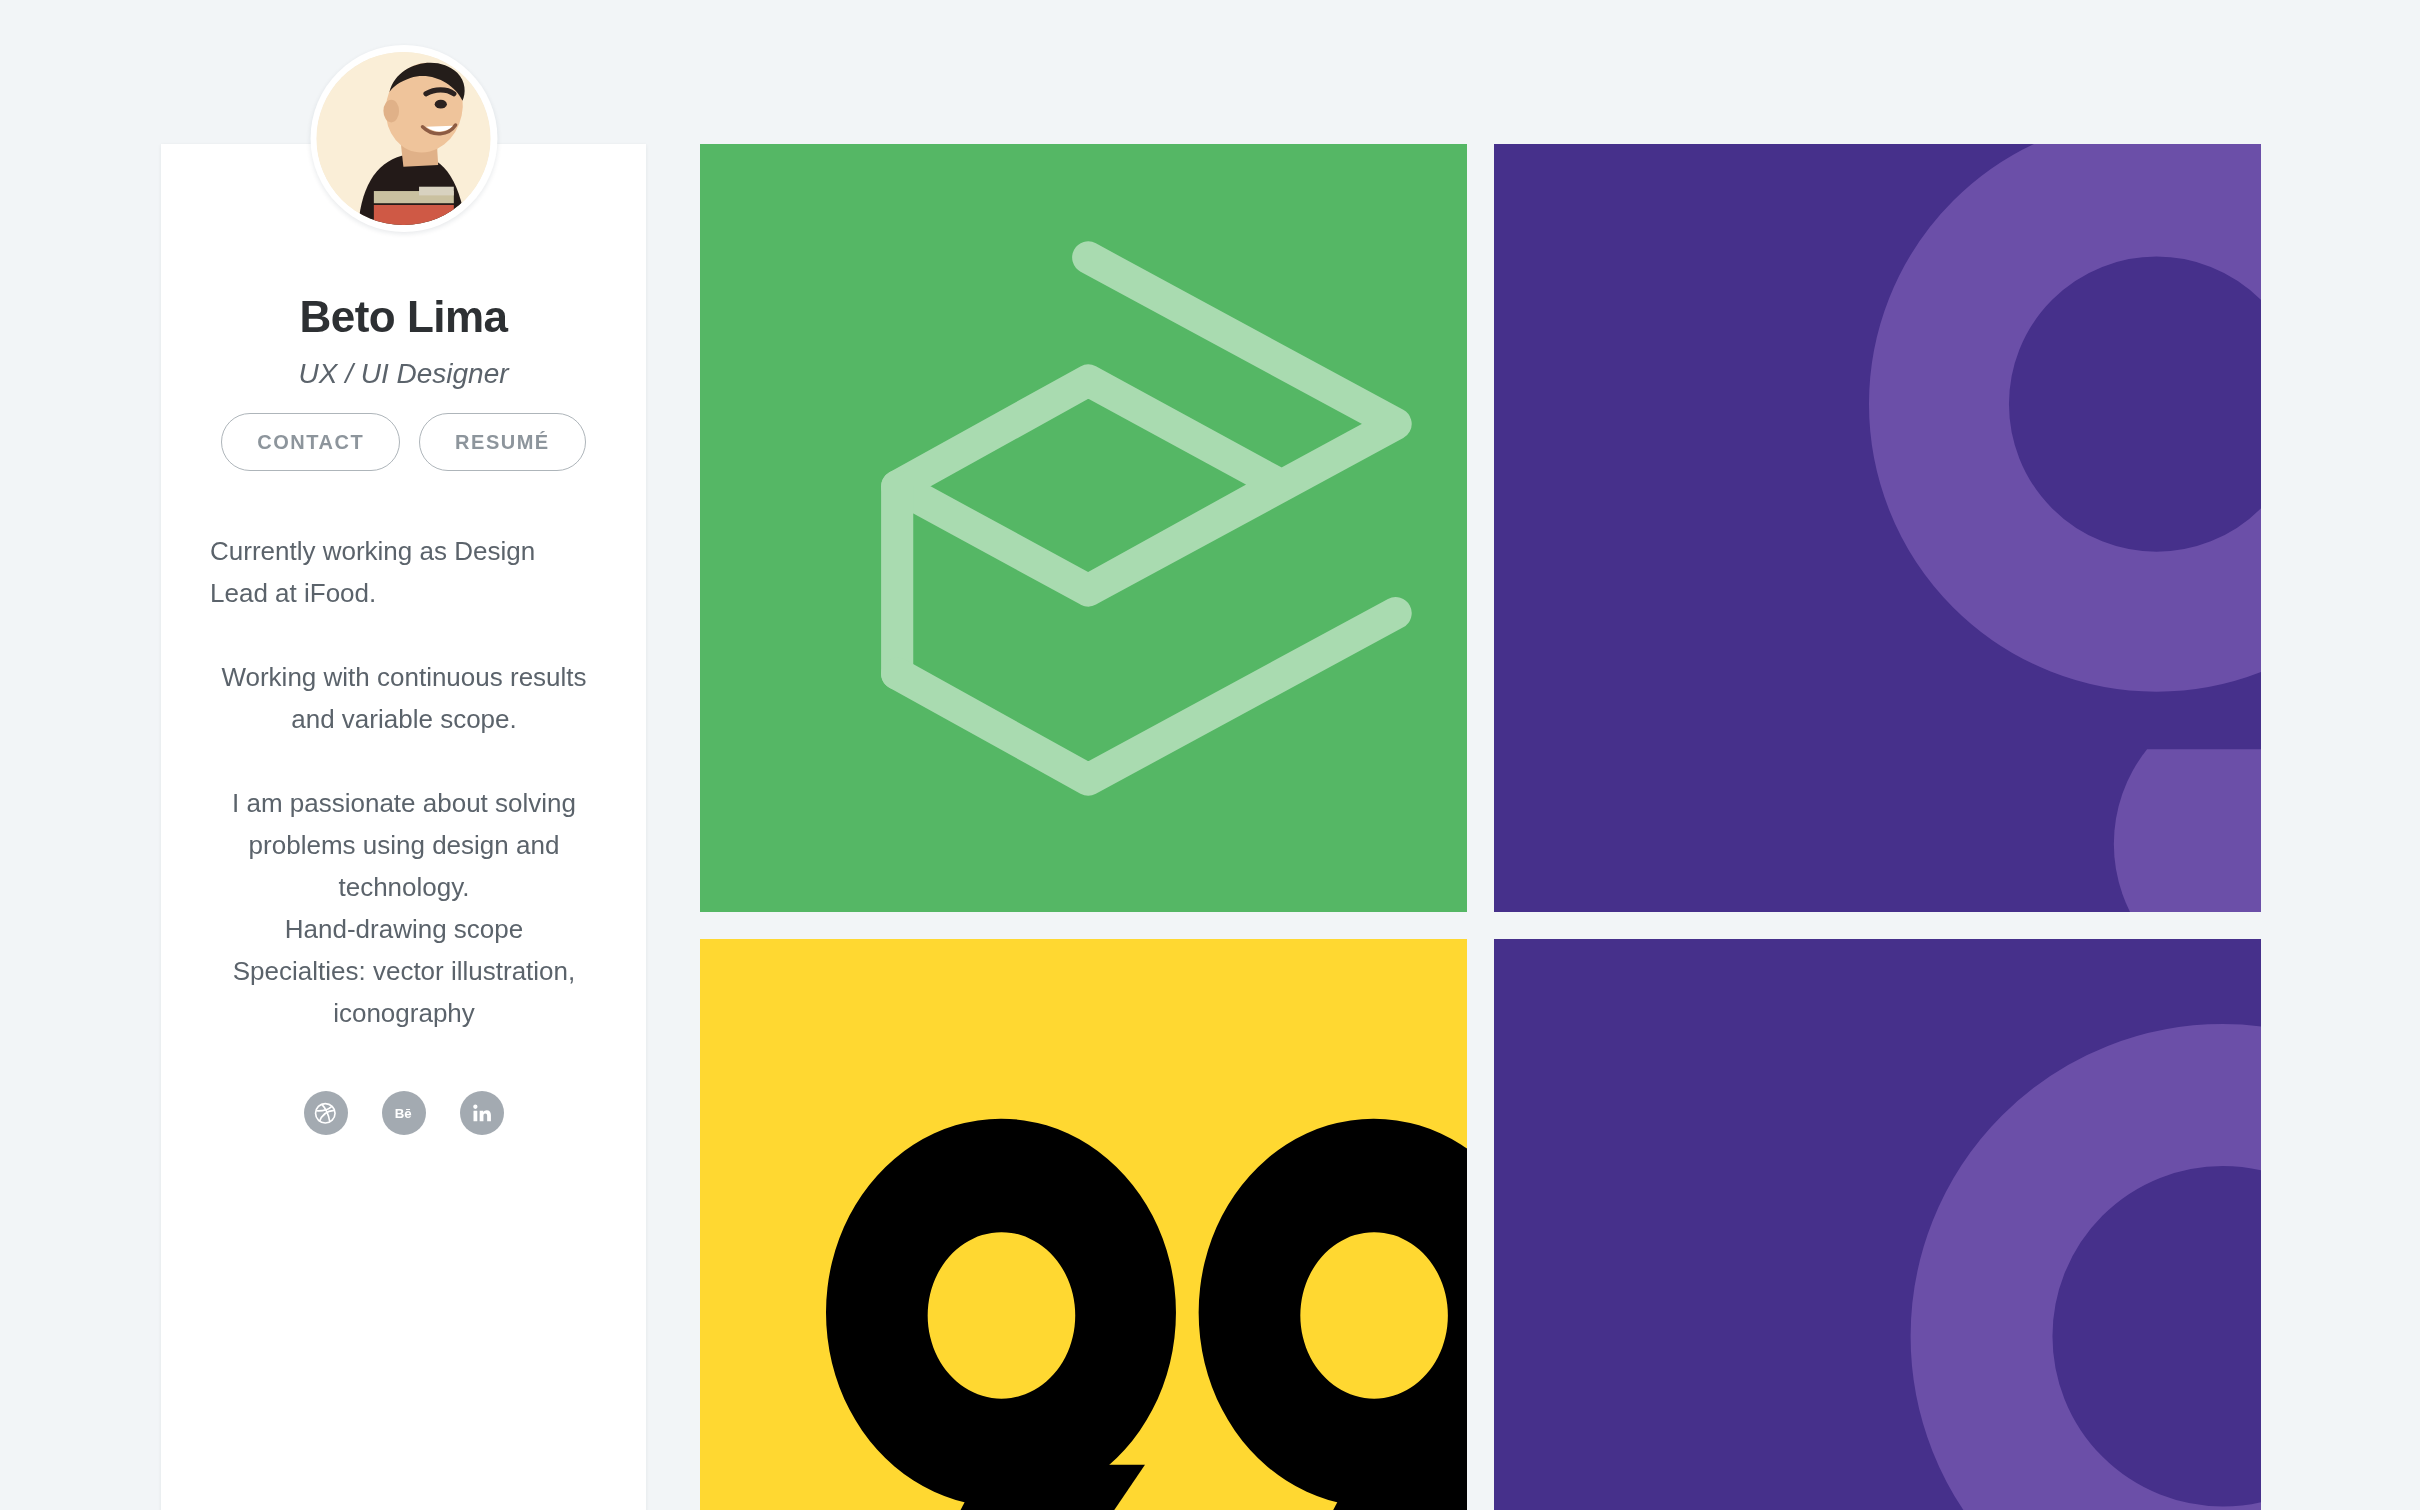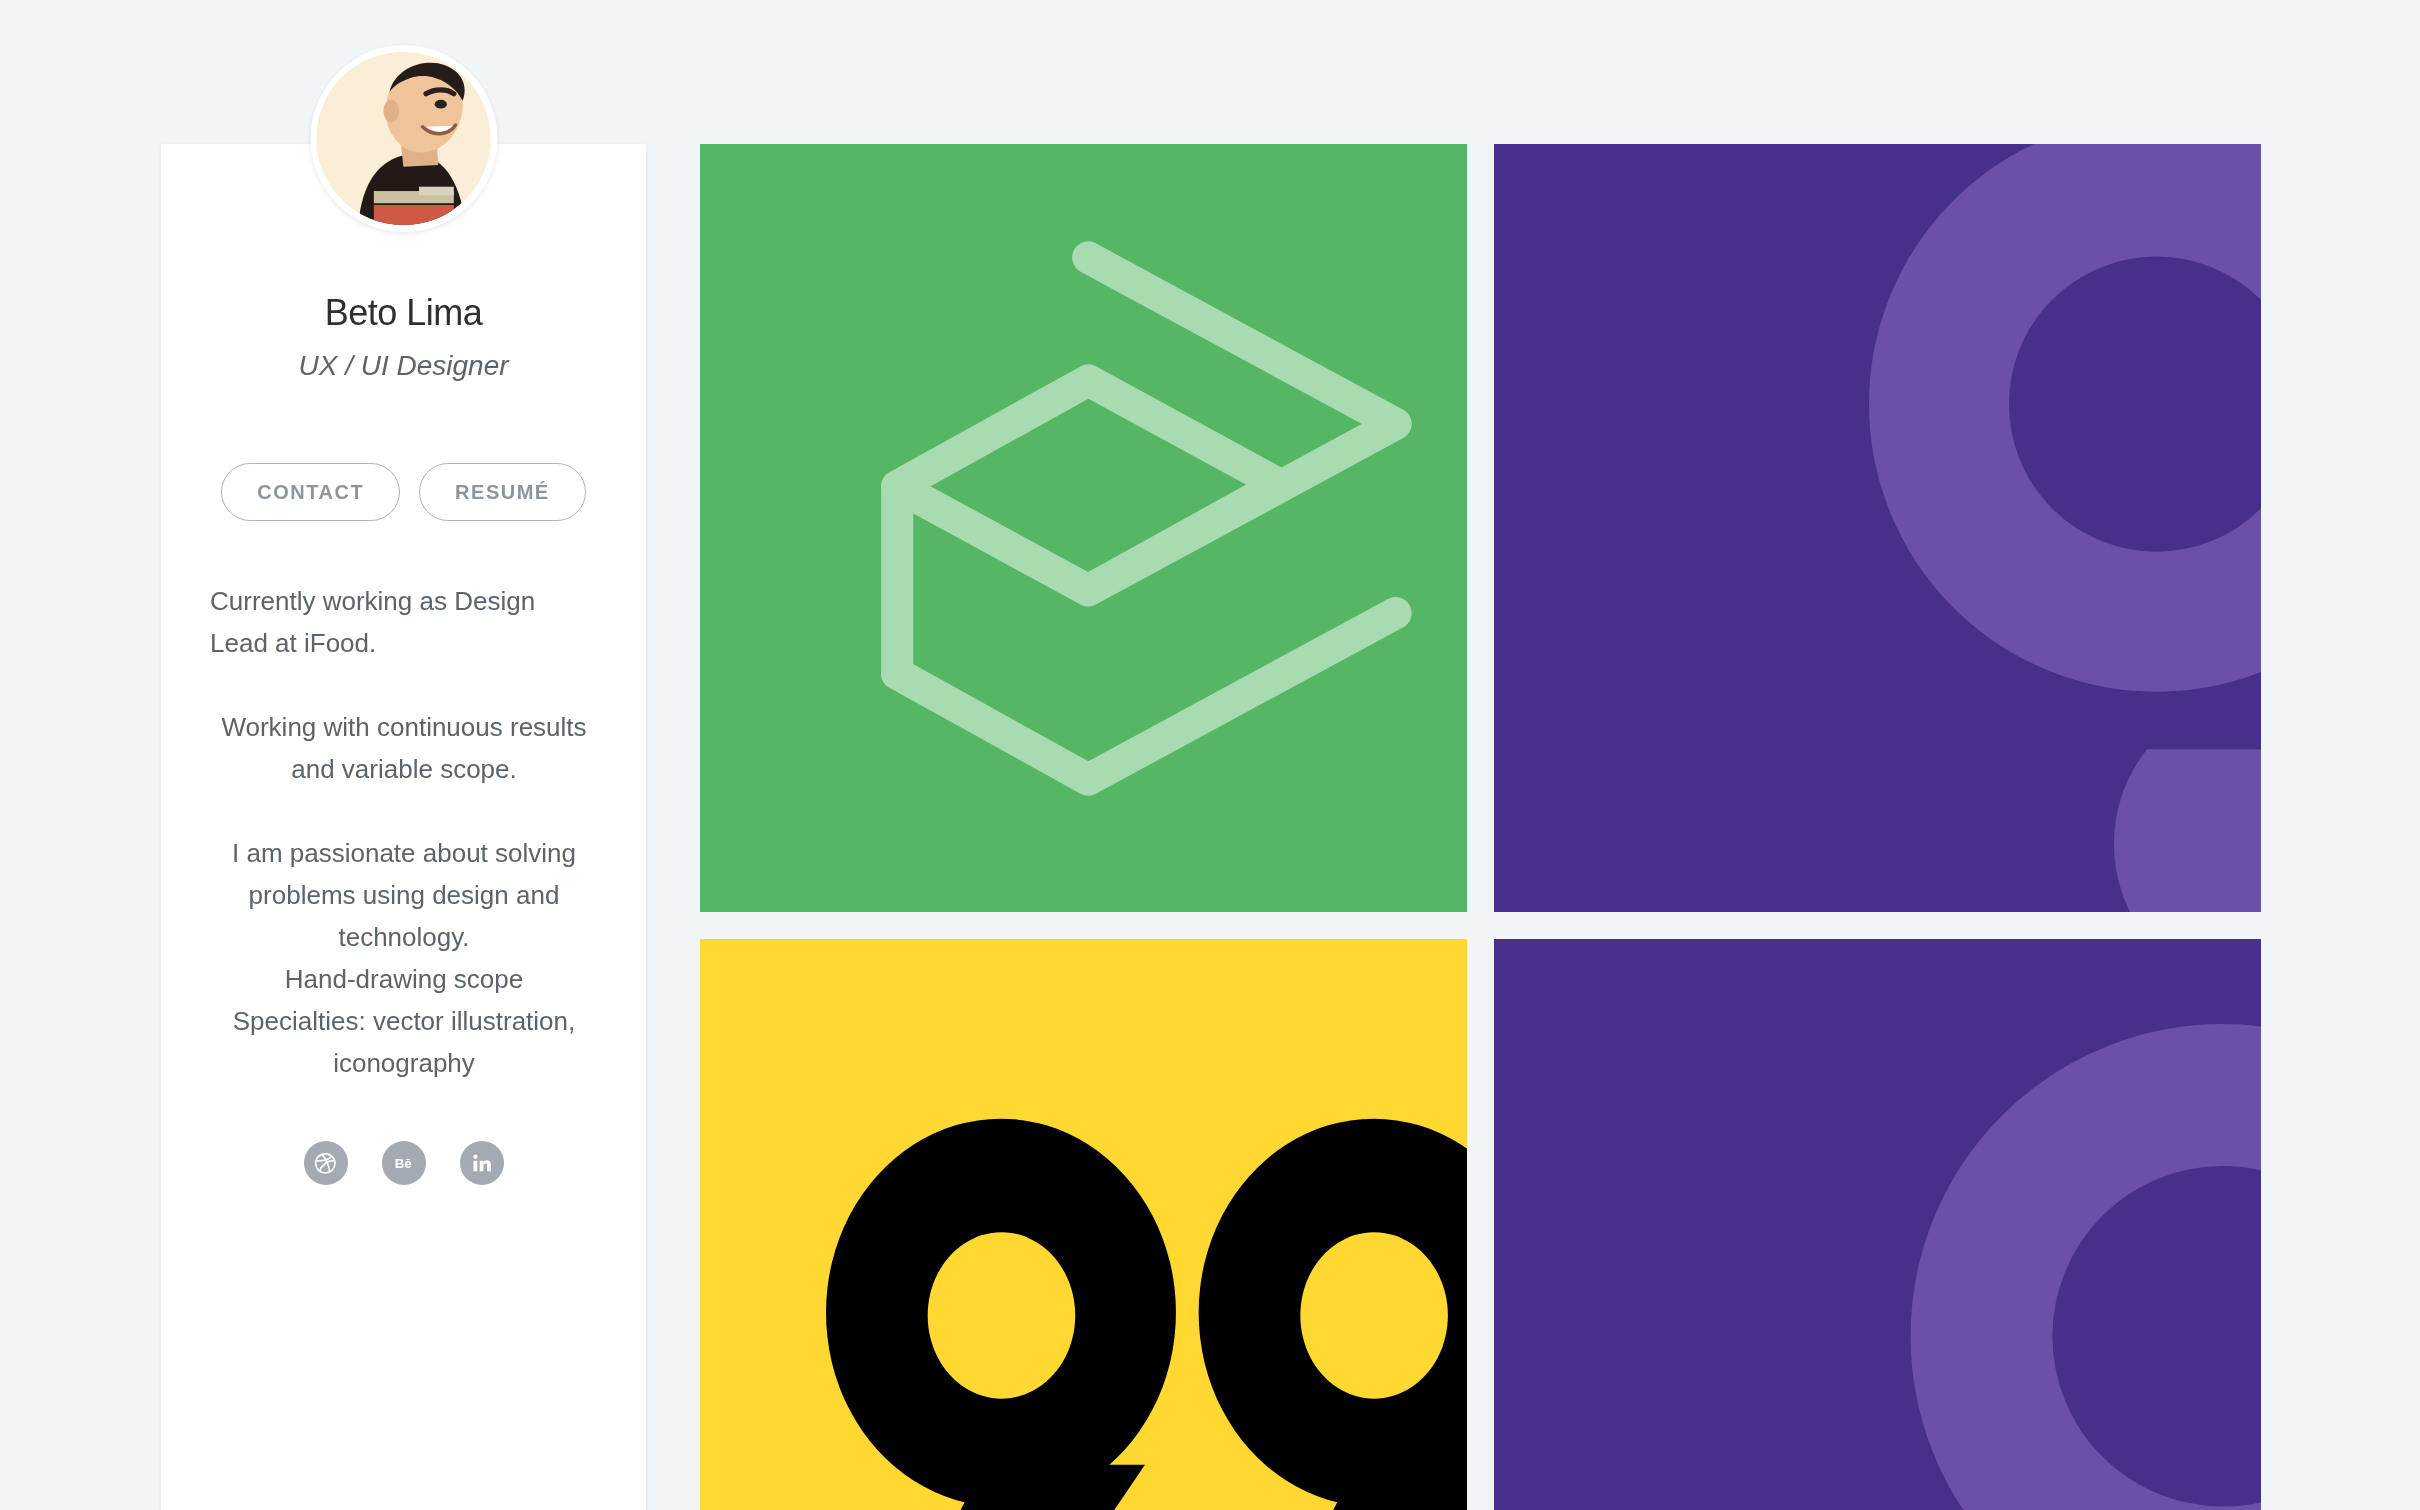--- a/index.html
+++ b/index.html
@@ -56,34 +56,34 @@
     width: 100%;
     height: 100%;
     border-radius: 50%;
     overflow: hidden;
     background: #f7ecd7;
     position: relative;
   }
   .avatar svg { display: block; width: 100%; height: 100%; }
 
   .person-name {
-    font-size: 36px;
-    font-weight: normal;
+    font-size: 44px;
+    font-weight: bold;
     color: #2d3033;
     letter-spacing: -0.5px;
     line-height: 1;
     margin-bottom: 21px;
   }
 
   .person-role {
     font-size: 28px;
     font-style: italic;
     color: #5b636b;
     line-height: 1;
-    margin-bottom: 83px;
+    margin-bottom: 25px;
   }
 
   .btn-row {
     display: flex;
     gap: 19px;
     margin-bottom: 59px;
     justify-content: center;
   }
 
   .pill-btn {

